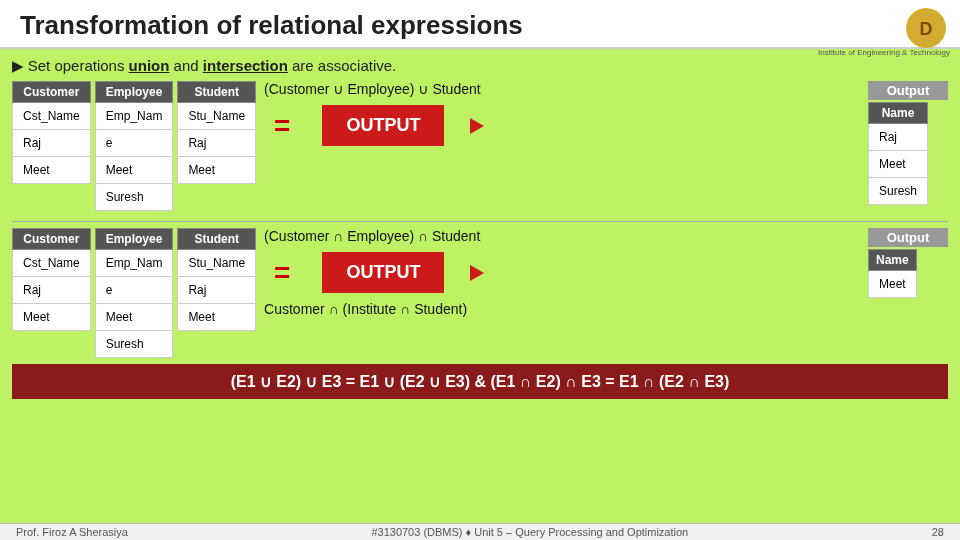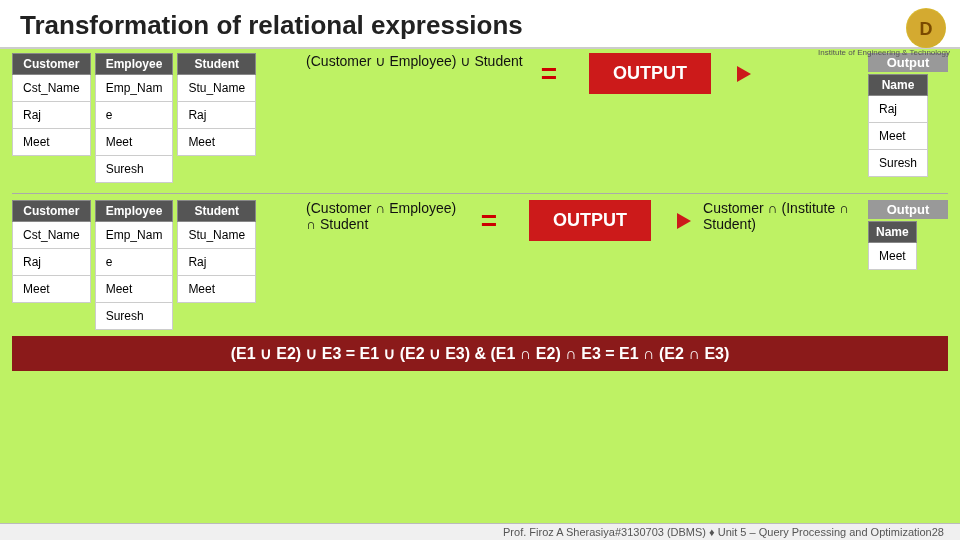--- a/index.html
+++ b/index.html
@@ -147,21 +147,21 @@
       font-size: 16px;
       font-weight: bold;
       text-align: center;
       padding: 8px 0;
       margin: 6px 0 4px 0;
     }
 
     
     .footer {
       display: flex;
-      justify-content: flex-end;
+      justify-content: space-between;
       font-size: 11px;
       color: #555;
       padding: 0 16px;
       border-top: 1px solid #bbb;
       background: #f0f0f0;
       position: absolute;
       bottom: 0;
       left: 0;
       right: 0;
       padding-top: 2px;
@@ -205,23 +205,23 @@
 
     .expr-output-group {
       display: flex;
       align-items: center;
       gap: 6px;
       flex: 1;
     }
 
     .expr-stacked {
       display: flex;
+      flex-direction: column;
       justify-content: center;
       gap: 8px;
-      margin-left: 42px;
     }
     .expr-text {
       font-size: 14px;
       color: #111;
     }
 
   </style>
 </head>
 <body>
 
@@ -238,20 +238,23 @@
             <text x="20" y="27" text-anchor="middle" font-size="18" font-weight="bold" fill="#7a4a00">D</text>
           </svg>
         </div>
       </div>
       <span class="logo-sub">Institute of Engineering &amp; Technology</span>
     </div>
   </div>
 
   <div class="main-content-area">
 
+    <div class="subtitle" style="margin-bottom: 6px; margin-top:4px;">
+      ▶ Set operations <u><b>union</b></u> and <u><b>intersection</b></u> are associative.
+    </div>
 
     <div class="union-section">
 
       <div class="tables-group">
 
         <table class="data-table customer">
           <thead>
             <tr>
                 <th>Customer</th>
               </tr>

